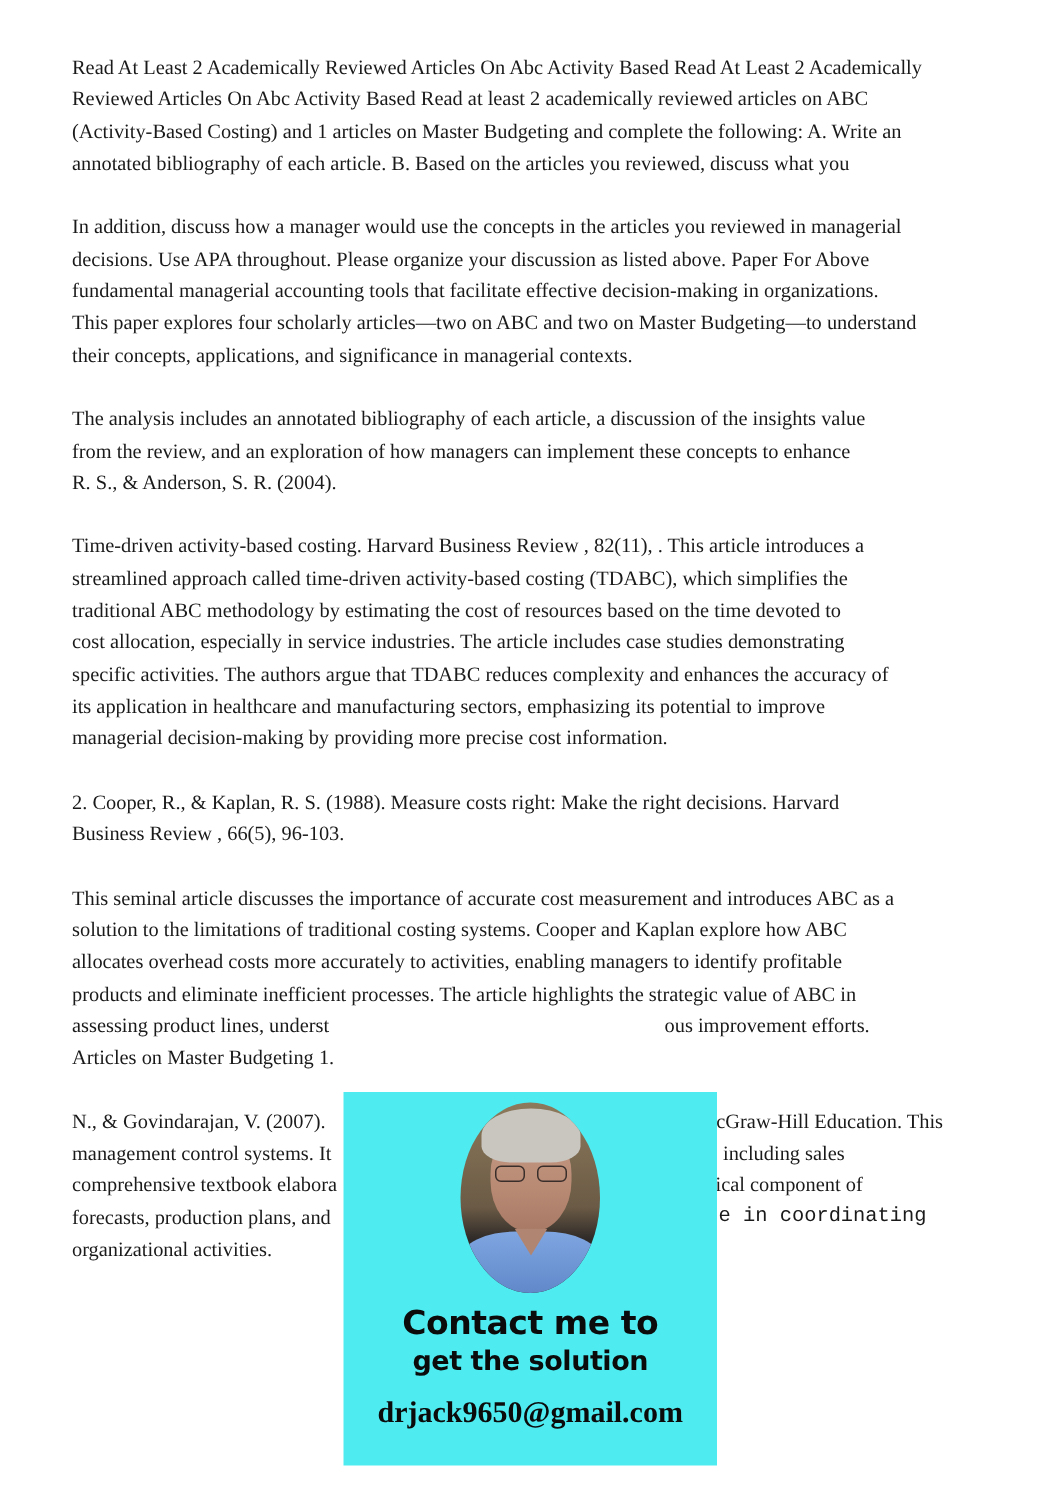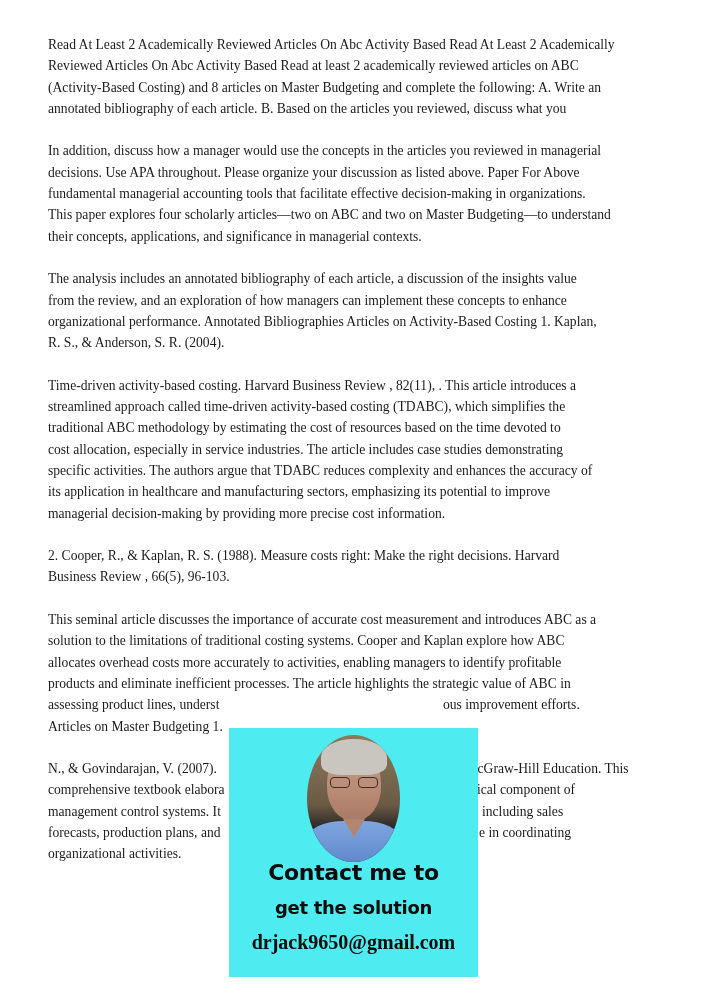--- a/index.html
+++ b/index.html
@@ -107,21 +107,21 @@
     }
     .promo-line {
       position: absolute;
       left: 0;
       width: 249px;
       text-align: center;
       color: #0b0b0b;
       white-space: nowrap;
     }
     .promo-line.l1 {
-      top: 132px;
+      top: 142px;
       font-family: "DejaVu Sans", "Liberation Sans", sans-serif;
       font-weight: bold;
       font-size: 22px;
       letter-spacing: -0.3px;
     }
     .promo-line.l2 {
       top: 169px;
       font-family: "DejaVu Sans", "Liberation Sans", sans-serif;
       font-weight: bold;
       font-size: 18px;
@@ -136,36 +136,35 @@
   </style>
 </head>
 <body>
 
 <div class="page">
   <div class="doc">
 
     <div class="para">
       <span class="line">Read At Least 2 Academically Reviewed Articles On Abc Activity Based Read At Least 2 Academically</span>
       <span class="line">Reviewed Articles On Abc Activity Based Read at least 2 academically reviewed articles on ABC</span>
-      <span class="line">(Activity-Based Costing) and 8 articles on Master Budgeting and complete the following: A. Write an</span>
+      <span class="line">(Activity-Based Costing) and 1 articles on Master Budgeting and complete the following: A. Write an</span>
       <span class="line">annotated bibliography of each article. B. Based on the articles you reviewed, discuss what you</span>
     </div>
 
     <div class="para">
       <span class="line">In addition, discuss how a manager would use the concepts in the articles you reviewed in managerial</span>
       <span class="line">decisions. Use APA throughout. Please organize your discussion as listed above. Paper For Above</span>
       <span class="line">fundamental managerial accounting tools that facilitate effective decision-making in organizations.</span>
       <span class="line">This paper explores four scholarly articles—two on ABC and two on Master Budgeting—to understand</span>
       <span class="line">their concepts, applications, and significance in managerial contexts.</span>
     </div>
 
     <div class="para">
       <span class="line">The analysis includes an annotated bibliography of each article, a discussion of the insights value</span>
       <span class="line">from the review, and an exploration of how managers can implement these concepts to enhance</span>
-      <span class="line">organizational performance. Annotated Bibliographies Articles on Activity-Based Costing 1. Kaplan,</span>
       <span class="line">R. S., &amp; Anderson, S. R. (2004).</span>
     </div>
 
     <div class="para">
       <span class="line">Time-driven activity-based costing. Harvard Business Review , 82(11), . This article introduces a</span>
       <span class="line">streamlined approach called time-driven activity-based costing (TDABC), which simplifies the</span>
       <span class="line">traditional ABC methodology by estimating the cost of resources based on the time devoted to</span>
       <span class="line">cost allocation, especially in service industries. The article includes case studies demonstrating</span>
       <span class="line">specific activities. The authors argue that TDABC reduces complexity and enhances the accuracy of</span>
       <span class="line">its application in healthcare and manufacturing sectors, emphasizing its potential to improve</span>
@@ -191,30 +190,30 @@
         <span class="seg-right" style="left: 432px;"></span>
       </span>
     </div>
 
     <div class="para">
       <span class="line">
         <span>N., &amp; Govindarajan, V. (2007).</span>
         <span class="seg-right" style="left: 425px;">IcGraw-Hill Education. This</span>
       </span>
       <span class="line">
+        <span>management control systems. It</span>
+        <span class="seg-right" style="left: 434px;">including sales</span>
+      </span>
+      <span class="line">
         <span>comprehensive textbook elabora</span>
         <span class="seg-right" style="left: 429px;">ical component of</span>
       </span>
       <span class="line">
-        <span>management control systems. It</span>
-        <span class="seg-right" style="left: 434px;">including sales</span>
-      </span>
-      <span class="line">
         <span>forecasts, production plans, and</span>
-        <span class="seg-right" style="left: 431px;">e in coordinating</span>
+        <span class="seg-right" style="left: 431px; font-family: Liberation Mono, monospace;">e in coordinating</span>
       </span>
       <span class="line">
         <span>organizational activities.</span>
         <span class="seg-right" style="left: 432px;"></span>
       </span>
     </div>
 
   </div>
 
   <div class="promo-card">

